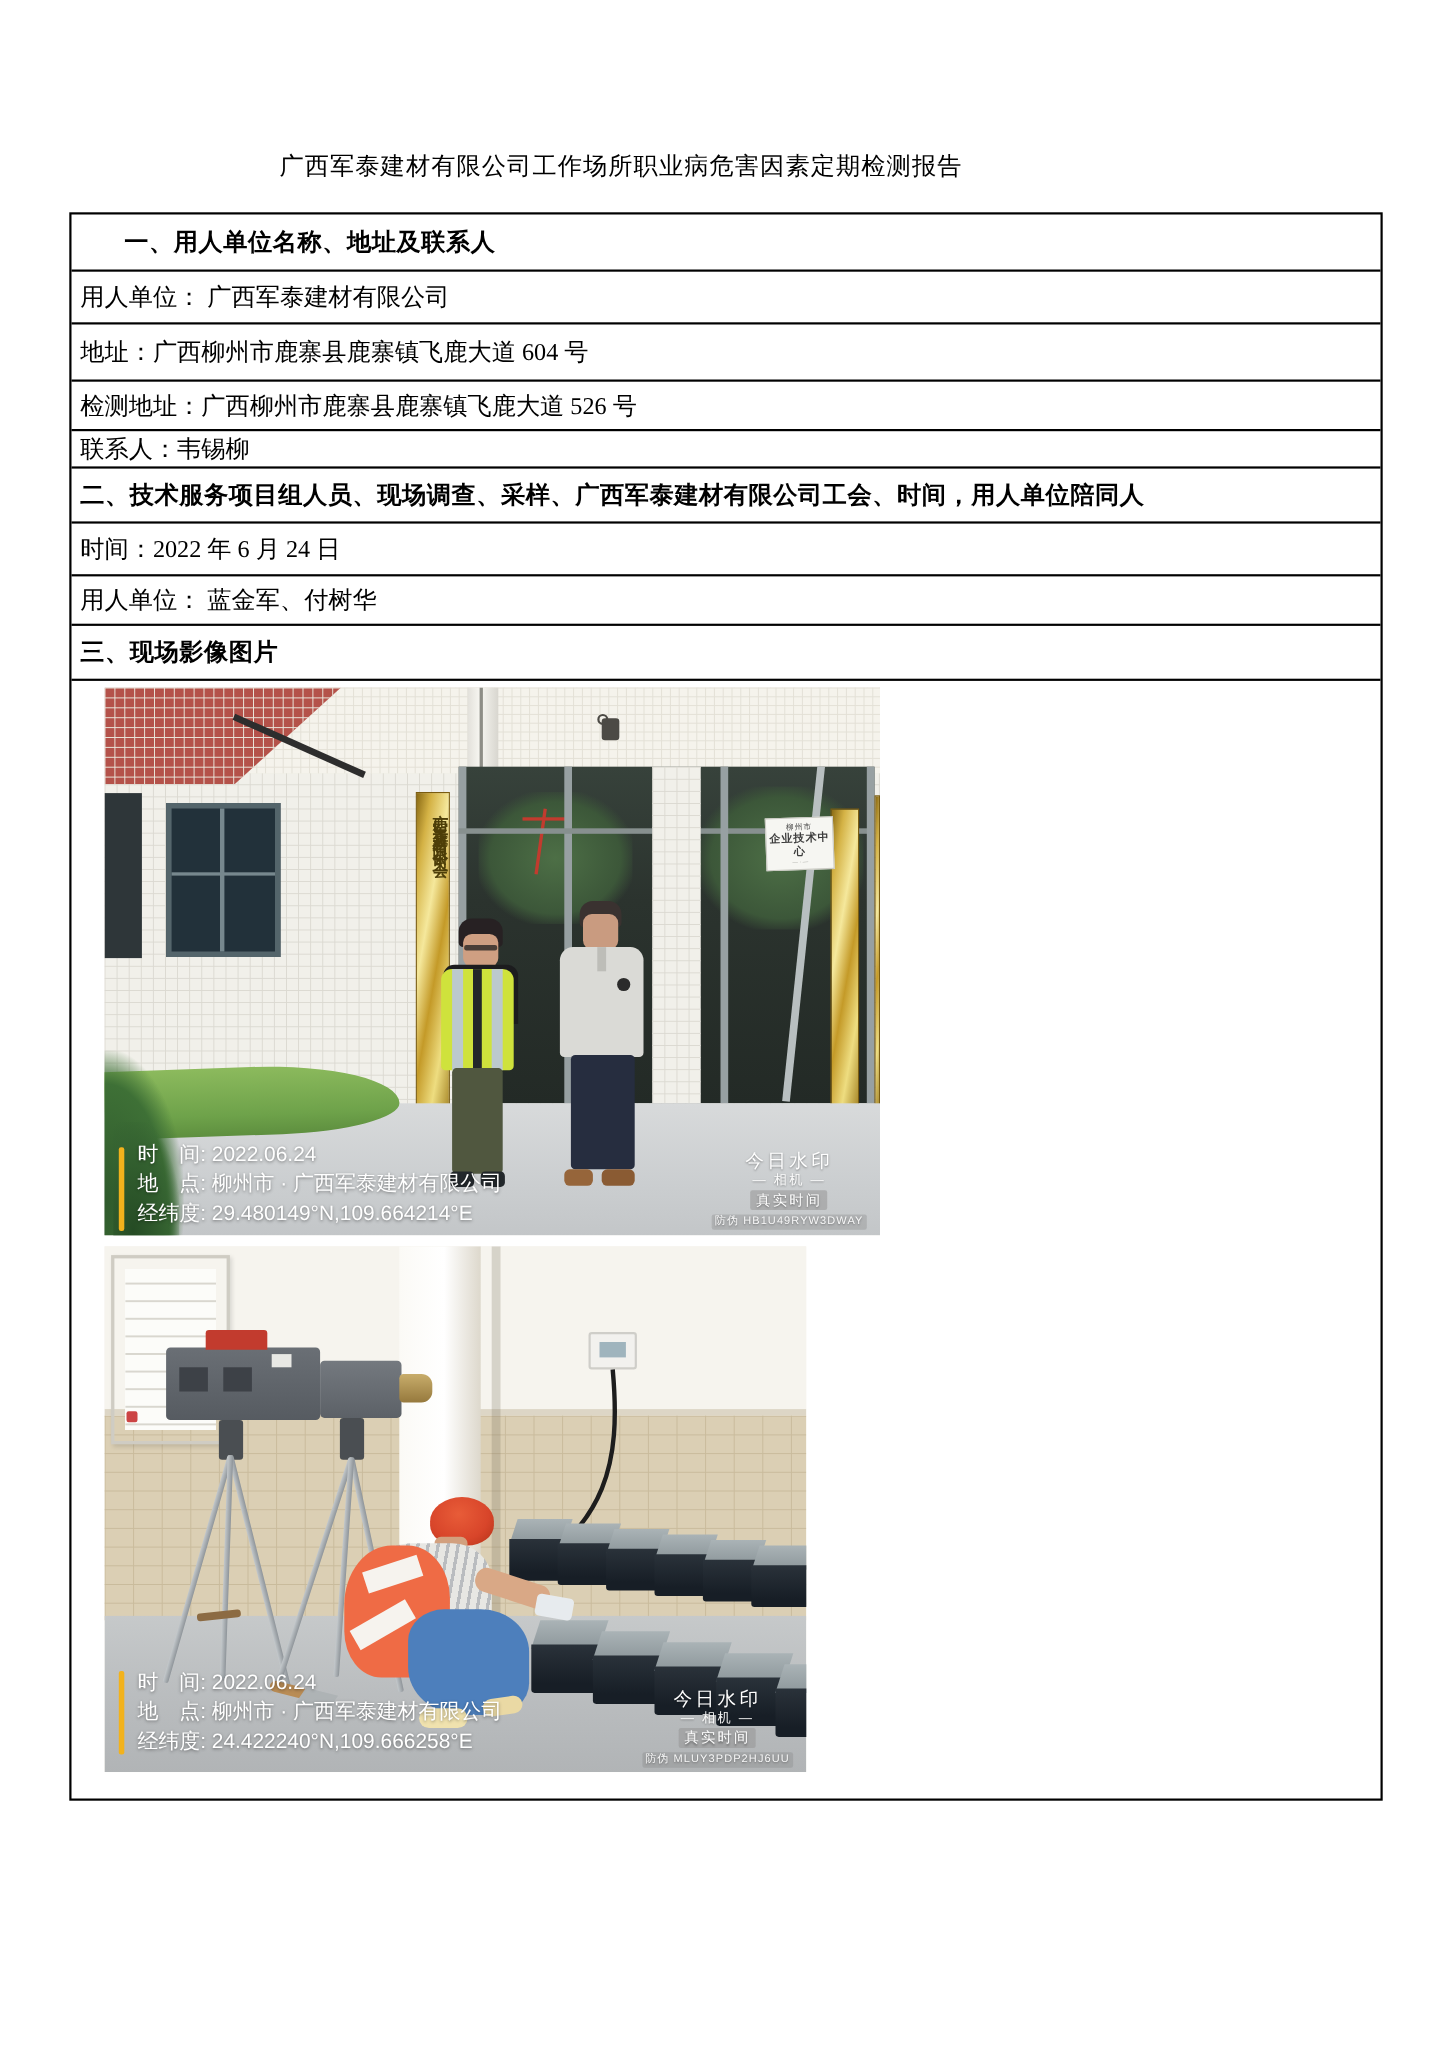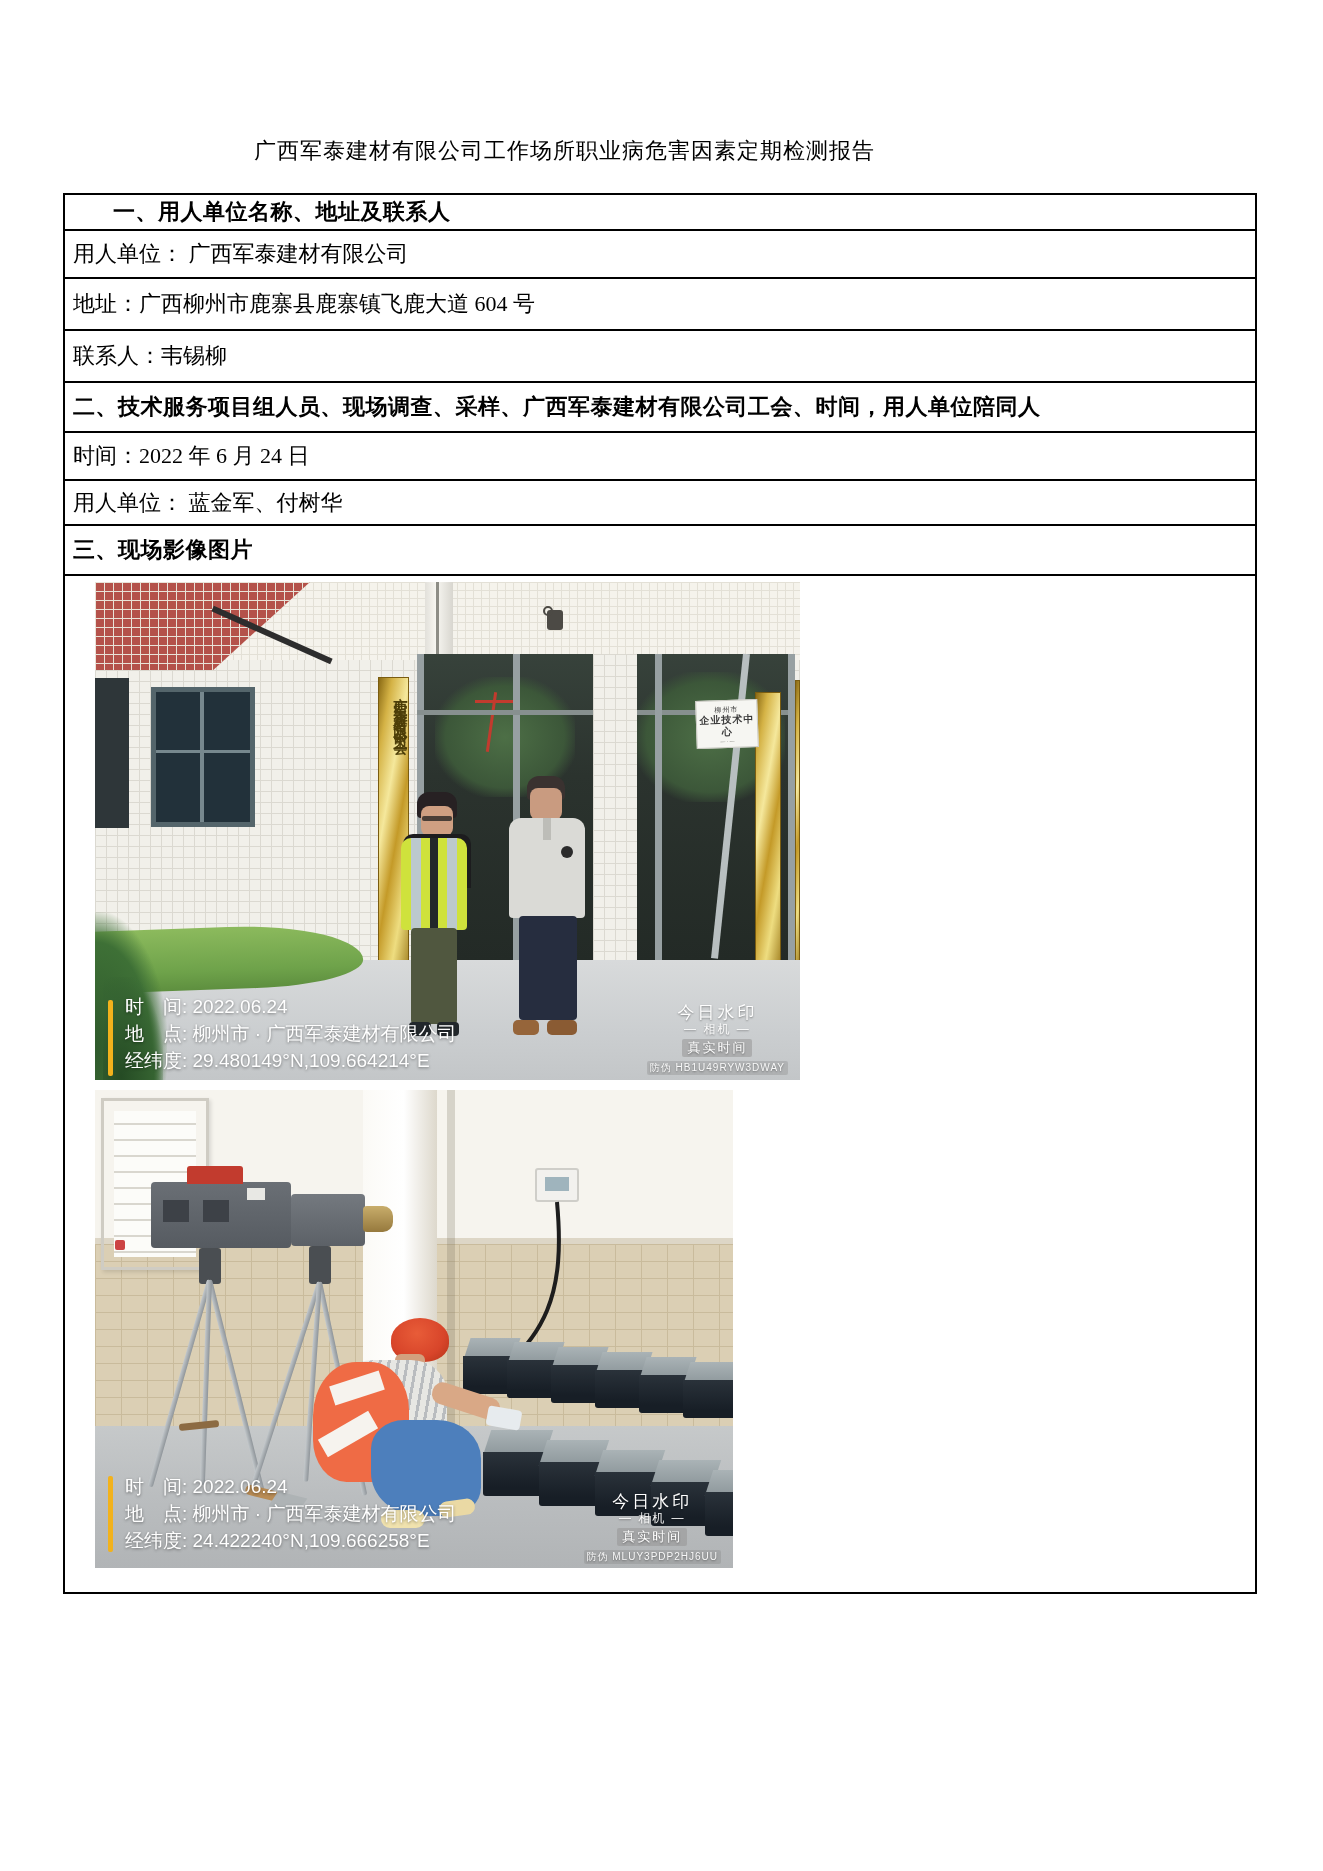--- a/index.html
+++ b/index.html
@@ -66,30 +66,33 @@
   .legdark { background:#4a4e52; }
 </style>
 </head>
 <body>
 
 <div class="page">
 
   <div class="doc-title">广西军泰建材有限公司工作场所职业病危害因素定期检测报告</div>
 
   <div class="report-table">
-    <div class="trow hdr" style="height:36px;padding-left:48px;">
+    <div class="trow hdr" style="height:52px;padding-left:48px;">
         <span>一、用人单位名称、地址及联系人</span>
       </div>
     <div class="trow" style="height:48px;">
         <span>用人单位：  广西军泰建材有限公司</span>
       </div>
     <div class="trow" style="height:52px;">
         <span>地址：广西柳州市鹿寨县鹿寨镇飞鹿大道 604 号</span>
       </div>
-    <div class="trow" style="height:52px;text-align:center;">
+    <div class="trow" style="height:45px;">
+        <span>检测地址：广西柳州市鹿寨县鹿寨镇飞鹿大道 526 号</span>
+      </div>
+    <div class="trow" style="height:34px;text-align:center;">
         <span>联系人：韦锡柳</span>
       </div>
     <div class="trow hdr" style="height:50px;">
         <span>二、技术服务项目组人员、现场调查、采样、广西军泰建材有限公司工会、时间，用人单位陪同人</span>
       </div>
     <div class="trow" style="height:48px;">
         <span>时间：2022 年 6 月 24 日</span>
       </div>
     <div class="trow" style="height:45px;">
         <span>用人单位：  蓝金军、付树华</span>

